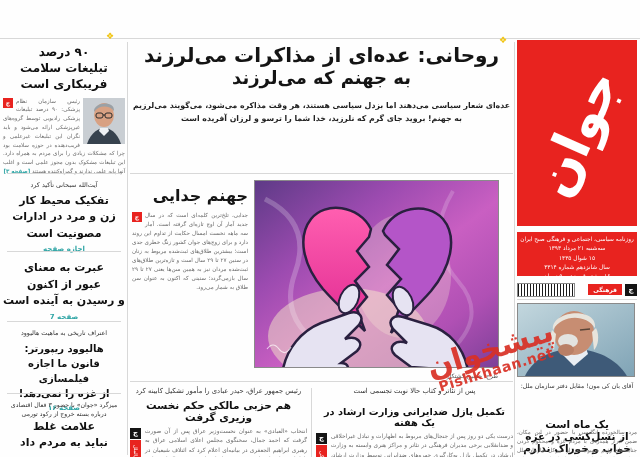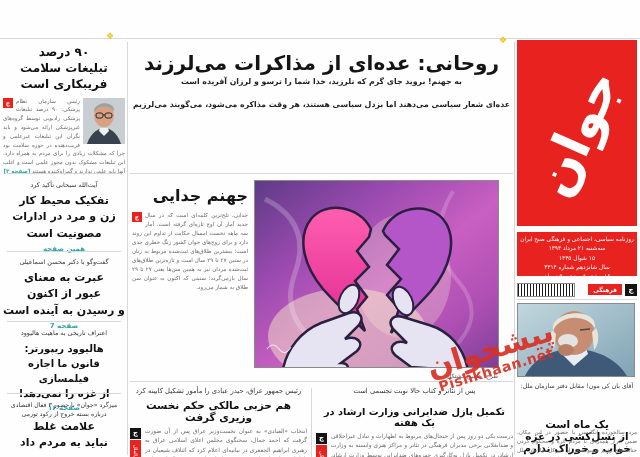--- a/index.html
+++ b/index.html
@@ -92,24 +92,25 @@
 از نسل‌کشی در غزه
 خواب و خوراک ندارم</div>
     <div class="abs bodytext" style="left:0;top:388px;width:120px;font-size:5.6px;">
       <span>مرد سالخورده انگلیسی با حضور در این مکان، ضمن ابراز همدردی با مردم غزه و محکوم کردن جنایت‌های رژیم صهیونیستی از دبیرکل سازمان ملل خواست تا وجدان‌های بیدار دنیا را ندا دهد و به این نسل‌کشی در تمام دنیا هر چه زودتر پایان داده شود</span>
       
     </div>
   </div>
 
   <div class="abs" style="left:130px;top:40px;width:383px;height:417px;">
 
-    <div class="abs center" style="left:0;top:12px;width:383px;">
+    <div class="abs center" style="left:0;top:4px;width:383px;">
       <div style="font-size:20px;font-weight:bold;color:#141414;line-height:1.15;">روحانی: عده‌ای از مذاکرات می‌لرزند</div>
+      <div style="font-size:18px;font-weight:bold;color:#141414;line-height:1.2;">به جهنم که می‌لرزند</div>
+      <div style="font-size:7.8px;font-weight:bold;color:#222;margin-top:10px;line-height:1.7;">عده‌ای شعار سیاسی می‌دهند اما بزدل سیاسی هستند، هر وقت مذاکره می‌شود، می‌گویند می‌لرزیم</div>
       <div style="font-size:7.8px;font-weight:bold;color:#222;line-height:1.7;">به جهنم! بروید جای گرم که نلرزید، خدا شما را ترسو و لرزان آفریده است</div>
-      <div style="font-size:7.8px;font-weight:bold;color:#222;margin-top:10px;line-height:1.7;">عده‌ای شعار سیاسی می‌دهند اما بزدل سیاسی هستند، هر وقت مذاکره می‌شود، می‌گویند می‌لرزیم</div>
     </div>
 
     <div class="abs hairline-h" style="left:0;top:133px;width:383px;"></div>
 
     <div class="abs" style="left:2px;top:146px;width:116px;">
       <div style="font-size:16px;font-weight:bold;color:#141414;text-align:right;">جهنم جدایی</div>
       <div class="bodytext" style="margin-top:6px;font-size:5.6px;">
         <span class="redtag-sq">ج</span>
         <span>جدایی، تلخ‌ترین کلمه‌ای است که در سال جدید آمار آن اوج تازه‌ای گرفته است. آمار سه ماهه نخست امسال حکایت از تداوم این روند دارد و برای زوج‌های جوان کشور زنگ خطری جدی است؛ بیشترین طلاق‌های ثبت‌شده مربوط به زنان در سنین ۲۷ تا ۲۹ سال است و تازه‌ترین طلاق‌های ثبت‌شده مردان نیز به همین سن‌ها یعنی ۲۷ تا ۲۹ سال بازمی‌گردد؛ سنینی که اکنون به عنوان سن طلاق به شمار می‌رود.</span>
       </div>
@@ -201,26 +202,25 @@
         <span class="pagelink-inline">[صفحه ۳]</span>
       </div>
     </div>
     <div class="abs hairline-h" style="left:4px;top:133px;width:114px;"></div>
 
     <div class="abs" style="left:0;top:141px;width:122px;">
       <div class="kicker" style="font-size:6.4px;">آیت‌الله سبحانی تأکید کرد</div>
       <div class="headline-sm prel" style="font-size:11px;margin-top:2px;">تفکیک محیط کار
 زن و مرد در ادارات
 مصونیت است</div>
-      <span class="pagelink">همین صفحه</span>
+      <span class="pagelink">اجازه صفحه</span>
     </div>
     <div class="abs hairline-h" style="left:4px;top:211px;width:114px;"></div>
 
     <div class="abs" style="left:0;top:218px;width:122px;">
-      <div class="kicker" style="font-size:6.4px;">گفت‌وگو با دکتر محسن اسماعیلی</div>
       <div class="headline-sm prel" style="font-size:11px;margin-top:2px;">عبرت به معنای
 عبور از اکنون
 و رسیدن به آینده است</div>
       <span class="pagelink">صفحه 7</span>
     </div>
     <div class="abs hairline-h" style="left:4px;top:281px;width:114px;"></div>
 
     <div class="abs" style="left:0;top:289px;width:122px;">
       <div class="kicker" style="font-size:6.4px;">اعتراف تاریخی به ماهیت هالیوود</div>
       <div class="headline-sm prel" style="font-size:10px;margin-top:2px;">هالیوود ریپورتر:

